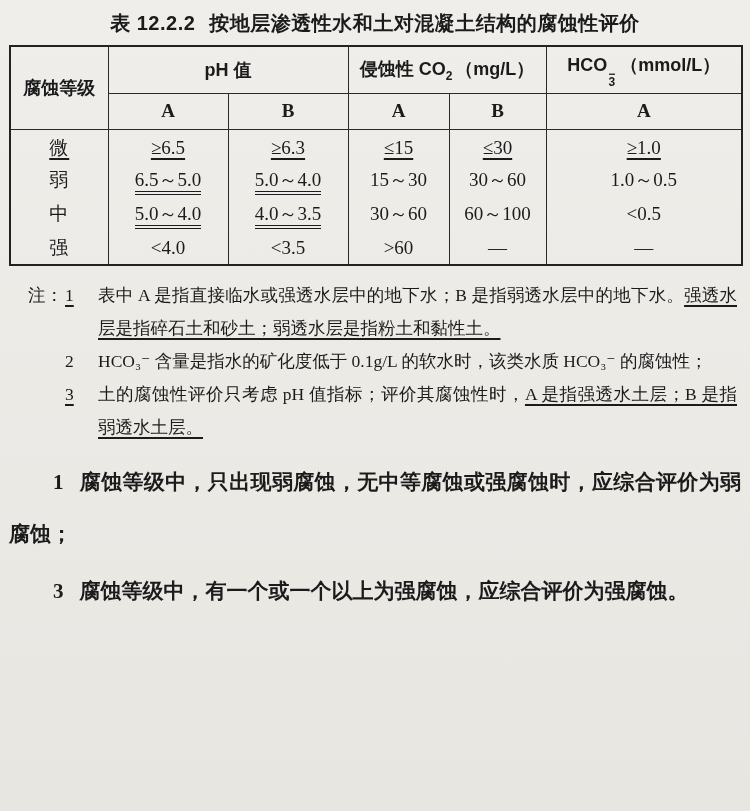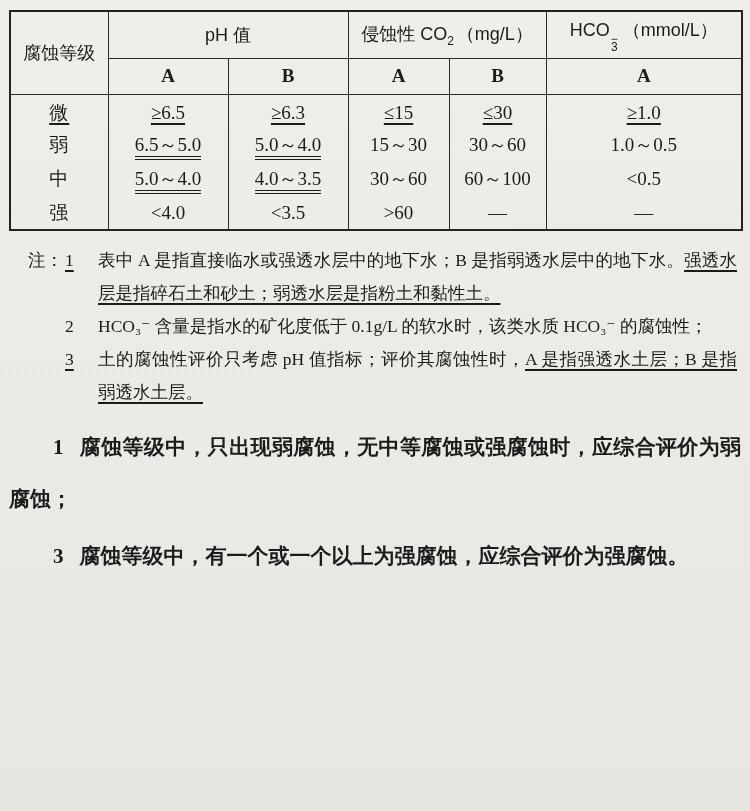--- a/index.html
+++ b/index.html
@@ -24,21 +24,21 @@
   
   table.tbl {
     width:732px; margin:0 auto;
     border-collapse:collapse;
     border:2.5px solid #222;
     table-layout:fixed;
   }
   .tbl th, .tbl td { border:1.5px solid #2a2a2a; text-align:center; vertical-align:middle; }
   .tbl thead th {
     font-family:"Liberation Sans","DejaVu Sans",sans-serif;
-    font-weight:400; font-size:18px;
+    font-weight:700; font-size:18px;
   }
   .tbl thead tr.grp th { height:47px; }
   .tbl thead tr.sub th { height:36px; font-family:"Liberation Serif",serif; font-size:19px; font-weight:600; }
   .tbl tbody td { border-top:none; border-bottom:none; height:34px; font-size:19px; }
   .tbl tbody tr.first td { padding-top:3px; }
   .rowlabel { font-size:18px; letter-spacing:1px; }
   .unit { margin-left:3px; }
   sub.small { font-size:12px; }
   .ionstack {
     display:inline-flex; flex-direction:column; align-items:center;
@@ -64,20 +64,23 @@
   }
   .para .pnum { margin-right:16px; }
   .para.section { text-indent:0; }
   .para.section .snum { margin-right:14px; }
 </style>
 </head>
 <body>
 
 <div class="page">
 
+  <div class="caption">
+    <span>表 12.2.2</span><span class="cap-text">按地层渗透性水和土对混凝土结构的腐蚀性评价</span>
+  </div>
 
   <table class="tbl">
     <colgroup>
       <col style="width:98px">
         <col style="width:120px">
         <col style="width:120px">
       <col style="width:101px">
         <col style="width:97px">
         <col style="width:196px">
     </colgroup>

